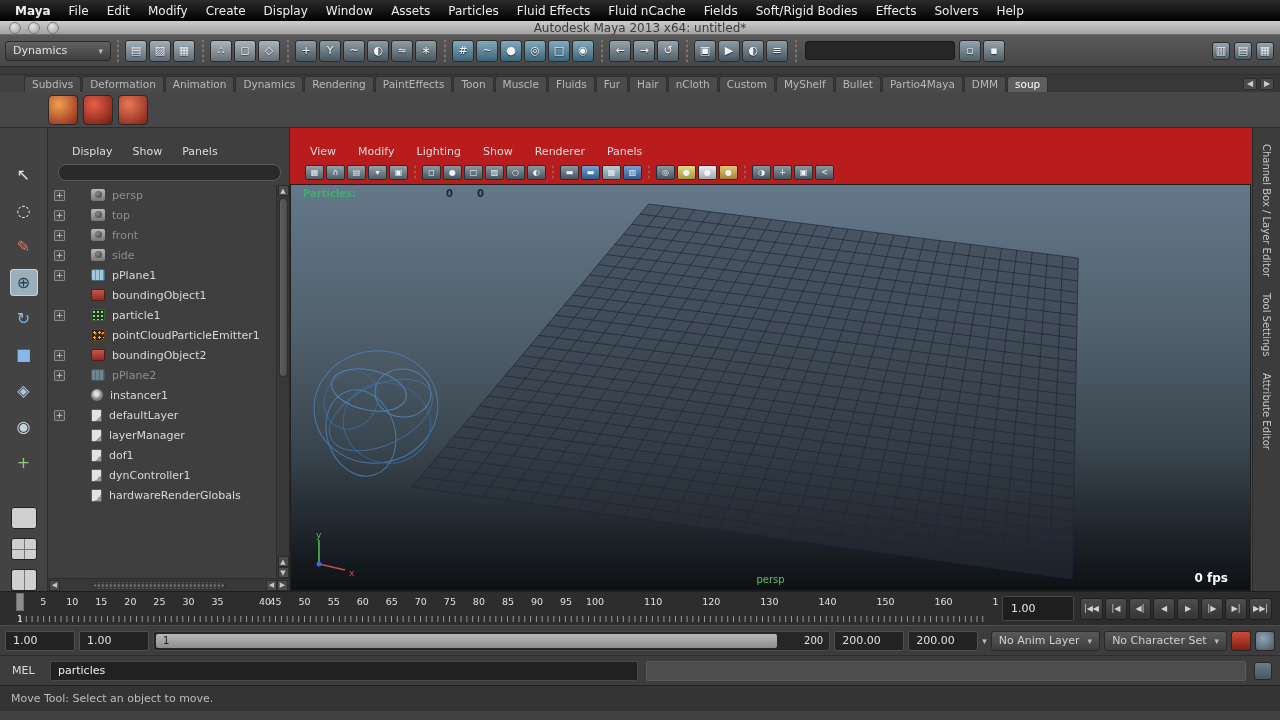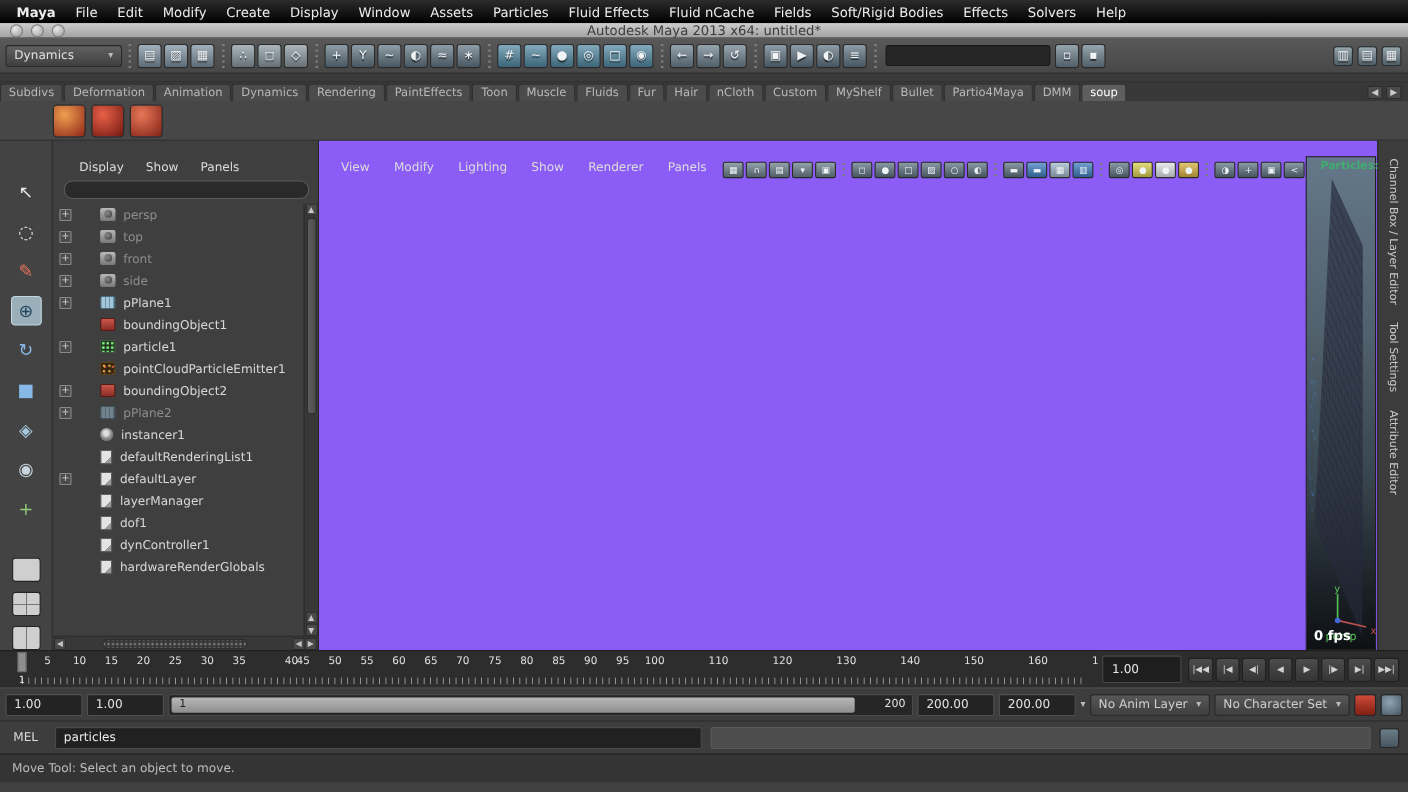--- a/index.html
+++ b/index.html
@@ -38,21 +38,21 @@
   .chip i { font-style:normal; font-size:11px; color:#f0f4f7; text-shadow:0 1px 1px rgba(0,0,0,.6); }
   .chip.small { width:18px; height:18px; }
   .sl-input { width:150px; height:19px; margin:0 3px; background:#262626; border:1px solid #1a1a1a;
               border-radius:3px; }
   #statusRight { margin-left:auto; display:flex; align-items:center; gap:2px; }
 
   .spacer-strip { height:8px; flex:none; background:#3a3a3a; border-bottom:1px solid #2f2f2f; }
 
   
   .shelf-tabs { height:17px; flex:none; background:#383838; display:flex; align-items:flex-end;
-                gap:1px; font-size:10.5px; color:#b8b8b8; }
+                gap:1px; font-size:10.5px; color:#b8b8b8;margin-left:24px; }
   .shelf-tab { padding:1px 7px 2px; background:#4b4b4b; border:1px solid #303030; border-bottom:none;
                border-radius:3px 3px 0 0; white-space:nowrap; }
   .shelf-tab.active { background:#5e5e5e; color:#ffffff; }
   .tab-arrows { margin-left:auto; margin-right:6px; display:flex; gap:3px; align-self:center; }
   .tab-arrow { width:14px; height:12px; background:#4b4b4b; border:1px solid #2c2c2c; color:#ccc;
                font-size:8px; display:flex; align-items:center; justify-content:center; border-radius:2px; }
   .shelf-body { height:36px; flex:none; background:#474747; border-bottom:1px solid #2c2c2c;
                 display:flex; align-items:center; padding-left:48px; gap:5px; }
   .shelf-item { width:30px; height:30px; border-radius:4px; border:1px solid #2a2a2a; flex:none; }
 
@@ -112,21 +112,21 @@
             border:1px solid #2e2e2e; border-radius:4px; max-height:68%; }
   .vspace { flex:1; }
   .hscroll { height:13px; flex:none; background:#383838; border-top:1px solid #2d2d2d;
              display:flex; align-items:center; padding:0 1px; }
   .hthumb { height:9px; width:55%; margin-left:14%; background:linear-gradient(#5e5e5e,#4c4c4c);
             border:1px solid #2e2e2e; border-radius:4px;
             background-image:radial-gradient(circle,#7d7d7d 1px,transparent 1.2px); background-size:4px 4px;
             background-position:center; }
 
   
-  .viewport-panel { flex:1; display:flex; background:#8b5cf6; padding-top:14px; }
+  .viewport-panel { flex:1; display:flex; flex-direction:column; background:#b91c1c; padding-top:14px; }
   .vp-menus { height:18px; display:flex; gap:22px; padding-left:20px; align-items:center;
               font-size:11px; color:#dcdcdc; }
   .vp-toolbar { height:24px; display:flex; align-items:center; padding-left:14px; }
   .vp-chip { width:19px; height:15px; margin:0 1px; border-radius:2px; border:1px solid #2b2b2b; flex:none;
              display:flex; align-items:center; justify-content:center;
              background-image:linear-gradient(rgba(255,255,255,.28),rgba(0,0,0,.25)); }
   .vp-chip i { font-style:normal; font-size:8px; color:#eef3f6; }
   .vp-div { width:6px; height:16px; margin:0 3px; flex:none;
             background-image:radial-gradient(circle,#7a7a7a 1px,transparent 1.2px);
             background-size:4px 5px; background-repeat:repeat-y; background-position:center; }
@@ -447,25 +447,20 @@
             </div>
             <div class="out-row">
               <span class="expander">+</span>
               <span class="oi oi-mesh dimicon"></span>
               <span class="out-label dim">pPlane2</span>
             </div>
             <div class="out-row">
               <span class="expander hidden"></span>
               <span class="oi oi-instancer"></span>
               <span class="out-label">instancer1</span>
-            </div>
-            <div class="out-row">
-              <span class="expander hidden"></span>
-              <span class="oi oi-page"></span>
-              <span class="out-label">defaultRenderingList1</span>
             </div>
             <div class="out-row">
               <span class="expander">+</span>
               <span class="oi oi-page"></span>
               <span class="out-label">defaultLayer</span>
             </div>
             <div class="out-row">
               <span class="expander hidden"></span>
               <span class="oi oi-page"></span>
               <span class="out-label">layerManager</span>

